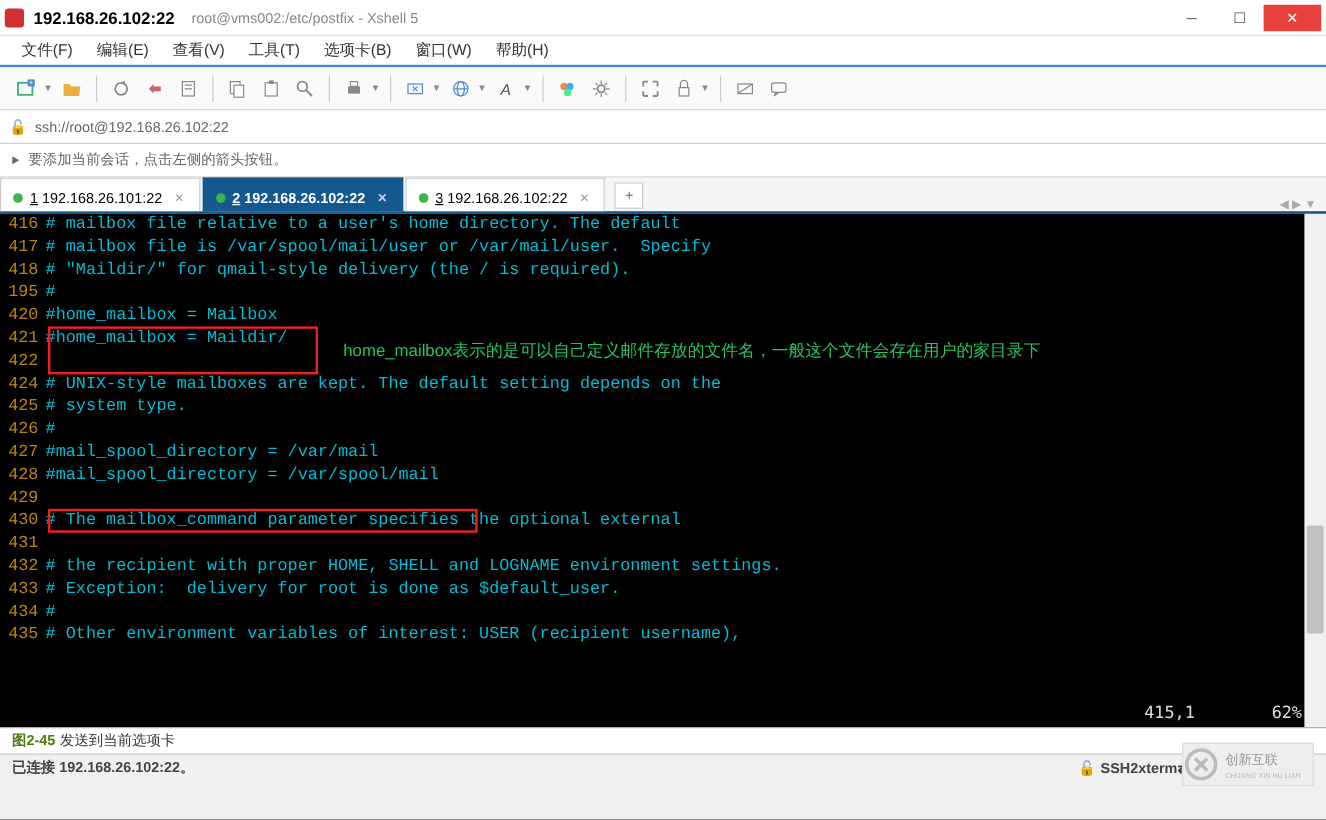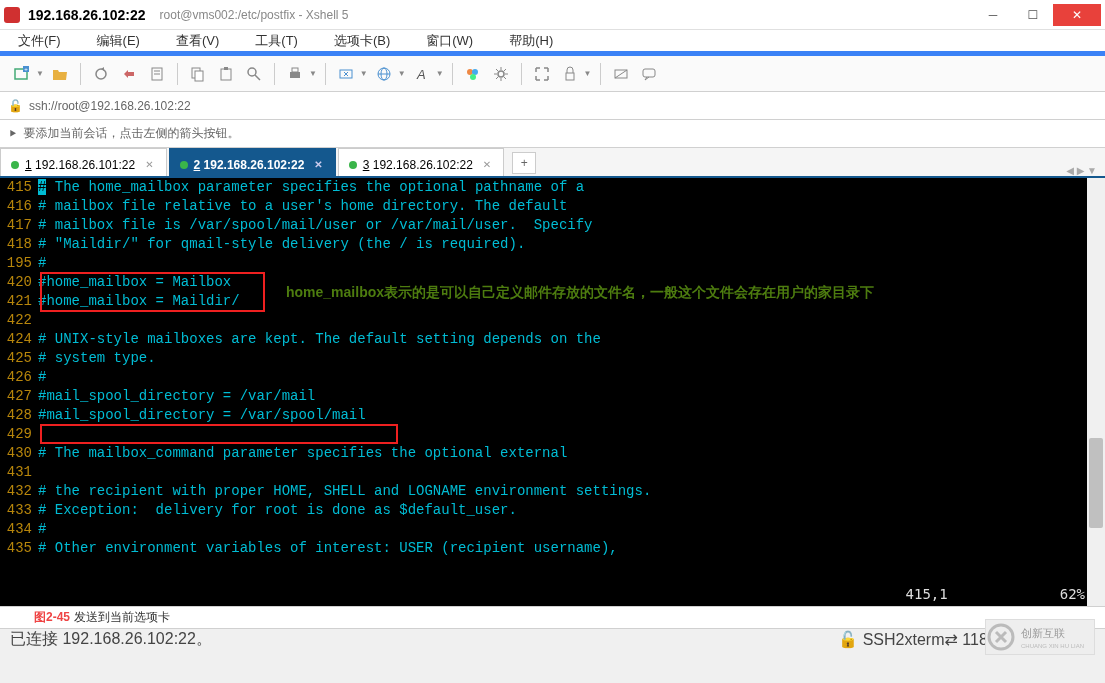--- a/index.html
+++ b/index.html
@@ -4,21 +4,21 @@
 <style>
 * { margin: 0; padding: 0; box-sizing: border-box; }
 body { font-family: "Microsoft YaHei", Arial, sans-serif; font-size: 12px; background: #f0f0f0; width: 1105px; height: 683px; overflow: hidden; position: relative; }
 .titlebar { height: 30px; background: #fff; display: flex; align-items: center; padding: 0 4px; border-bottom: 1px solid #e0e0e0; }
 .titlebar .icon-app { width: 16px; height: 16px; background: #d03030; border-radius: 3px; margin-right: 8px; }
 .titlebar .ip { font-weight: bold; font-size: 14px; color: #000; margin-right: 14px; }
 .titlebar .path { color: #888; font-size: 12px; }
 .titlebar .winbtns { margin-left: auto; display: flex; }
 .titlebar .winbtn { width: 40px; height: 22px; display: flex; align-items: center; justify-content: center; color: #555; font-size: 12px; }
 .titlebar .winbtn.close { background: #e8413b; color: #fff; width: 48px; }
-.menubar { height: 26px; background: #fff; display: flex; align-items: center; padding: 0 10px; gap: 20px; border-bottom: 5px solid #3b82f6; }
+.menubar { height: 26px; background: #fff; display: flex; align-items: center; padding: 0 10px; gap: 4px; border-bottom: 2px solid #3b82f6; }
 .menubar span { padding: 2px 8px; color: #333; font-size: 13px; }
 .toolbar { height: 36px; background: #fafafa; border-bottom: 1px solid #d0d0d0; display: flex; align-items: center; padding: 0 10px; gap: 4px; }
 .tbtn { width: 24px; height: 24px; display: flex; align-items: center; justify-content: center; color: #555; }
 .tbtn svg { width: 16px; height: 16px; }
 .tsep { width: 1px; height: 22px; background: #ccc; margin: 0 4px; }
 .dropdown-caret { font-size: 8px; color: #888; margin-left: -2px; }
 .addrbar { height: 28px; background: #fff; border-bottom: 1px solid #d0d0d0; display: flex; align-items: center; padding: 0 8px; gap: 6px; color: #666; }
 .hintbar { height: 28px; background: #fff; border-bottom: 1px solid #d0d0d0; display: flex; align-items: center; padding: 0 8px; gap: 6px; color: #666; }
 .tabbar { height: 30px; background: #f5f5f5; display: flex; align-items: flex-end; border-bottom: 2px solid #14588e; }
 .tab { height: 28px; padding: 4px 12px 0 10px; display: flex; align-items: center; gap: 6px; background: #fff; border: 1px solid #ccc; border-bottom: none; font-size: 12px; position: relative; margin-right: 2px; }
@@ -26,27 +26,27 @@
 .tab .dot { width: 8px; height: 8px; border-radius: 50%; background: #3ab54a; }
 .tab .tclose { color: #999; font-size: 10px; margin-left: 4px; }
 .tab.active .tclose { color: #cce; }
 .tab-add { width: 24px; height: 22px; border: 1px solid #ccc; background: #fff; margin-left: 6px; display: flex; align-items: center; justify-content: center; color: #666; margin-bottom: 2px; }
 .tab-nav { margin-left: auto; display: flex; gap: 4px; padding-right: 8px; color: #aaa; font-size: 10px; }
 .terminal { background: #000; height: 428px; position: relative; font-family: Consolas, "Courier New", monospace; font-size: 14px; overflow: hidden; }
 .tline { display: flex; align-items: flex-start; line-height: 19px; }
 .lno { color: #b8860b; width: 38px; text-align: right; padding-right: 6px; }
 .txt { color: #00bcd4; white-space: pre; }
 .redbox { position: absolute; border: 2px solid #ef2020; pointer-events: none; }
-.anno { position: absolute; color: #4d7c0f; font-family: "Microsoft YaHei", sans-serif; font-weight: bold; font-size: 14px; white-space: nowrap; }
-.termstatus { position: absolute; bottom: 4px; right: 20px; color: #ddd; font-family: Consolas, monospace; font-size: 14px; display: flex; gap: 112px; }
+.anno { position: absolute; color: #22c55e; font-family: "Microsoft YaHei", sans-serif; font-weight: normal; font-size: 14px; white-space: nowrap; }
+.termstatus { position: absolute; bottom: 4px; right: 20px; color: #ddd; font-family: Consolas, monospace; font-size: 14px; display: flex; gap: 64px; }
 .scrollbar { position: absolute; right: 0; top: 0; width: 18px; height: 100%; background: #f0f0f0; }
 .scrollthumb { position: absolute; right: 2px; top: 260px; width: 14px; height: 90px; background: #c0c0c0; border-radius: 2px; }
 .bottombar { height: 22px; background: #fff; display: flex; align-items: center; padding: 0 10px; color: #333; font-size: 12px; border-top: 1px solid #d0d0d0; }
-.figlbl { color: #ef4444; font-weight: bold; margin-right: 4px; margin-left: 24px; }
-.statusbar { height: 22px; background: #f0f0f0; border-top: 1px solid #d0d0d0; display: flex; align-items: center; padding: 0 10px; font-size: 16px; color: #444; }
+.figlbl { color: #4d7c0f; font-weight: bold; margin-right: 4px; }
+.statusbar { height: 22px; background: #f0f0f0; border-top: 1px solid #d0d0d0; display: flex; align-items: center; padding: 0 10px; font-size: 12px; color: #444; font-weight: bold; }
 .statusbar .sr { margin-left: auto; display: flex; align-items: center; }
 .logo { position: absolute; right: 10px; bottom: 28px; width: 110px; height: 36px; background: #eee; border: 1px solid #ddd; display: flex; align-items: center; justify-content: flex-start; color: #888; font-size: 10px; }
 </style>
 </head>
 <body>
 
 <div class="titlebar">
   <div class="icon-app"></div>
   <span class="ip">192.168.26.102:22</span>
   <span class="path">root@vms002:/etc/postfix - Xshell 5</span>
@@ -216,24 +216,20 @@
     <span class="dot"></span>
     <span><u>3</u> <span>192.168.26.102:22</span></span>
     <span class="tclose">✕</span>
   </div>
   <div class="tab-add">+</div>
   <div class="tab-nav">◀ ▶ ▼</div>
 </div>
 
 <div class="terminal">
   <div class="tline">
-      <span class="lno">415</span>
-      <span class="txt"><span style="background:#00bcd4;color:#000">#</span> The home_mailbox parameter specifies the optional pathname of a</span>
-    </div>
-  <div class="tline">
       <span class="lno">416</span>
       <span class="txt"># mailbox file relative to a user's home directory. The default</span>
     </div>
   <div class="tline">
       <span class="lno">417</span>
       <span class="txt"># mailbox file is /var/spool/mail/user or /var/mail/user.  Specify</span>
     </div>
   <div class="tline">
       <span class="lno">418</span>
       <span class="txt"># "Maildir/" for qmail-style delivery (the / is required).</span>

